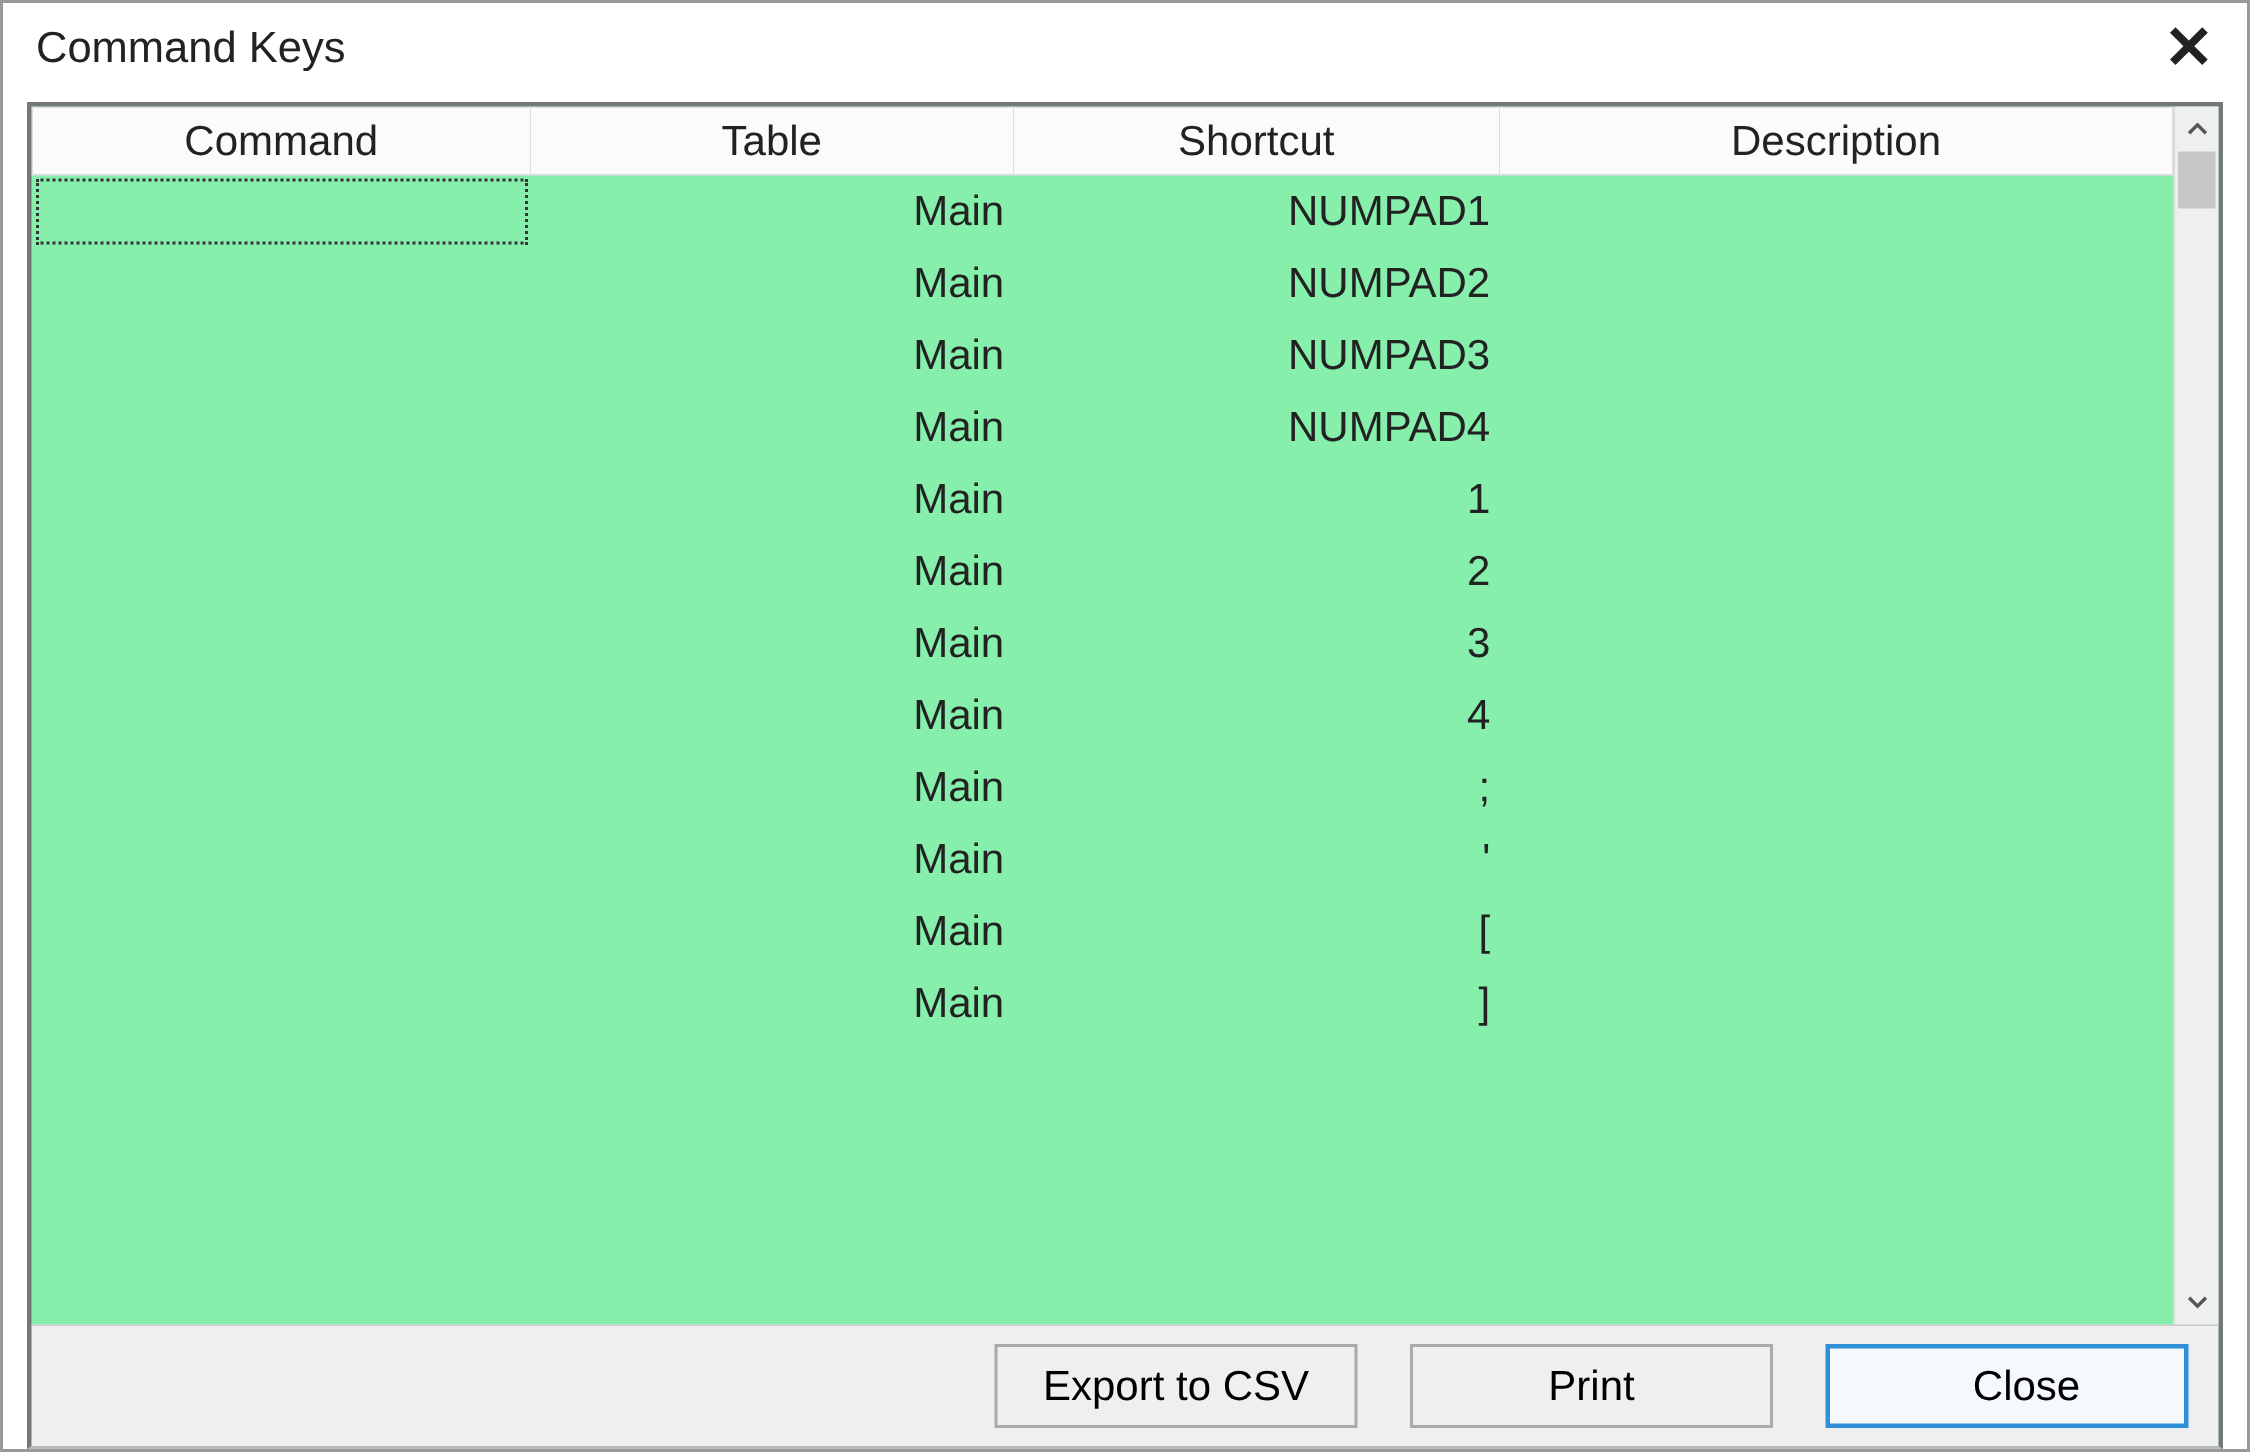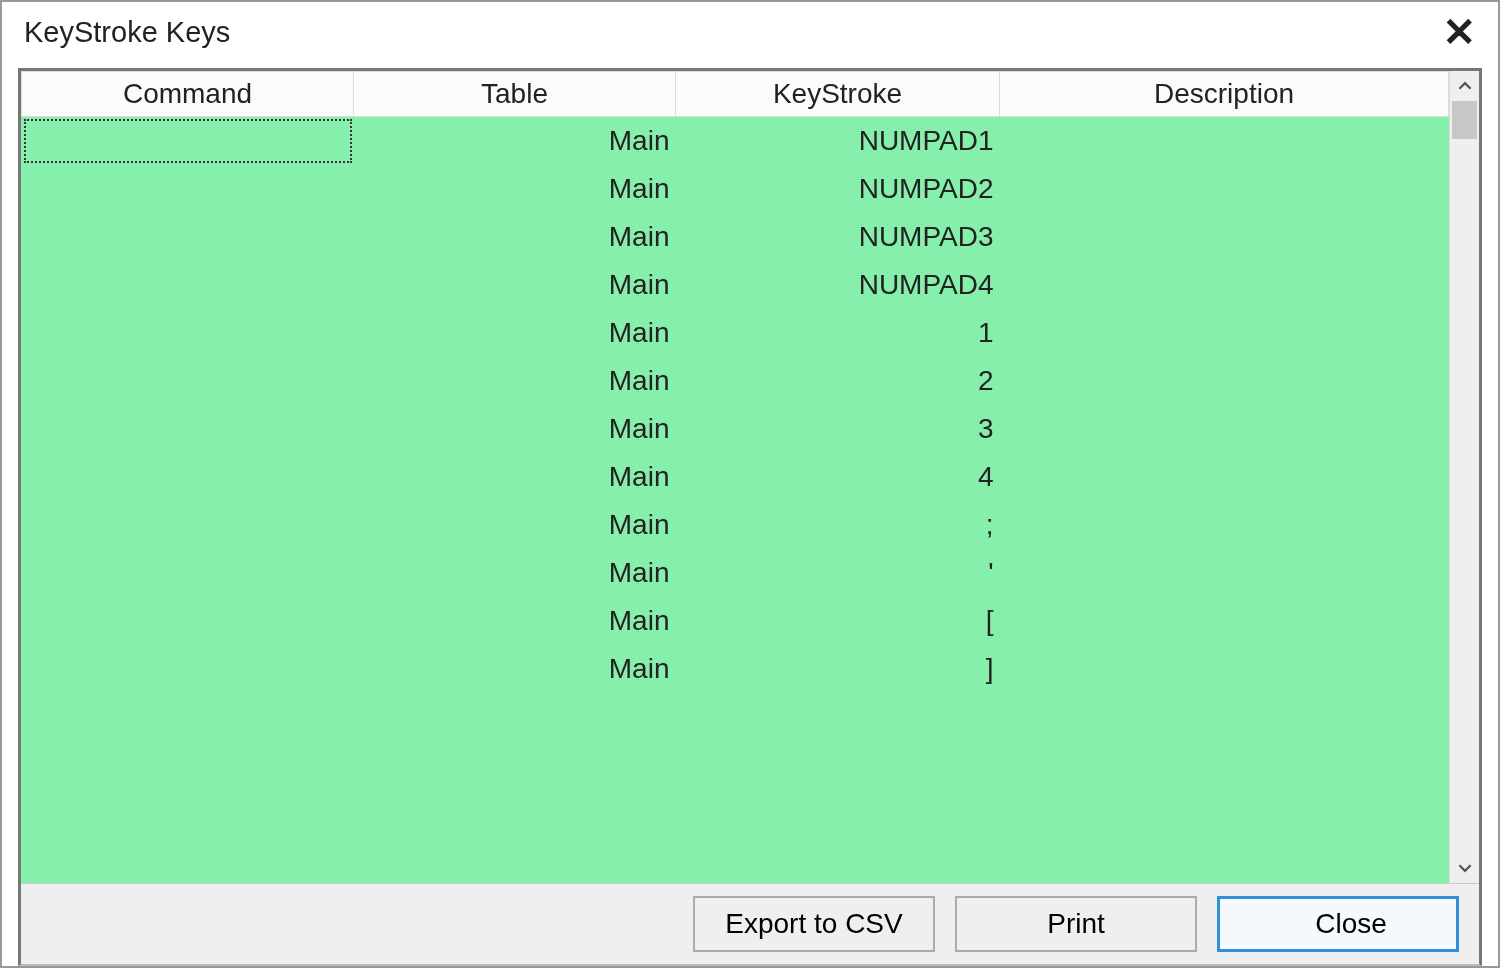--- a/index.html
+++ b/index.html
@@ -119,21 +119,21 @@
     right: 2px;
     height: 38px;
     background: #c7c7c7;
   }
   .buttonbar {
     background: #efefef;
     border-top: 1px solid #ccc;
     padding: 12px 20px 12px 20px;
     display: flex;
     justify-content: flex-end;
-    gap: 20px;
+    gap: 35px;
   }
   .btn {
     min-width: 242px;
     height: 56px;
     background: #efefef;
     border: 2px solid #aaa;
     font-size: 28px;
     font-family: inherit;
     cursor: pointer;
     padding: 0 18px;
@@ -147,39 +147,39 @@
     flex: 1;
     overflow: hidden;
   }
 </style>
 </head>
 <body>
 
 <div class="dialog">
 
   <div class="titlebar">
-    <span>KeyStroke Keys</span>
+    <span>Command Keys</span>
     <span class="close-x">✕</span>
   </div>
 
   <div class="content">
     <div class="table-wrap">
       <div class="tbody-scroll">
         <table>
           <colgroup>
             <col class="col-command">
             <col class="col-table">
             <col class="col-key">
             <col class="col-desc">
           </colgroup>
           <thead>
             <tr>
               <th>Command</th>
               <th>Table</th>
-              <th>KeyStroke</th>
+              <th>Shortcut</th>
               <th>Description</th>
             </tr>
           </thead>
           <tbody id="tbody">
               <tr>
                 <td class="selected-cell"></td>
                 <td>Main</td>
                 <td>NUMPAD1</td>
                 <td></td>
               </tr>

